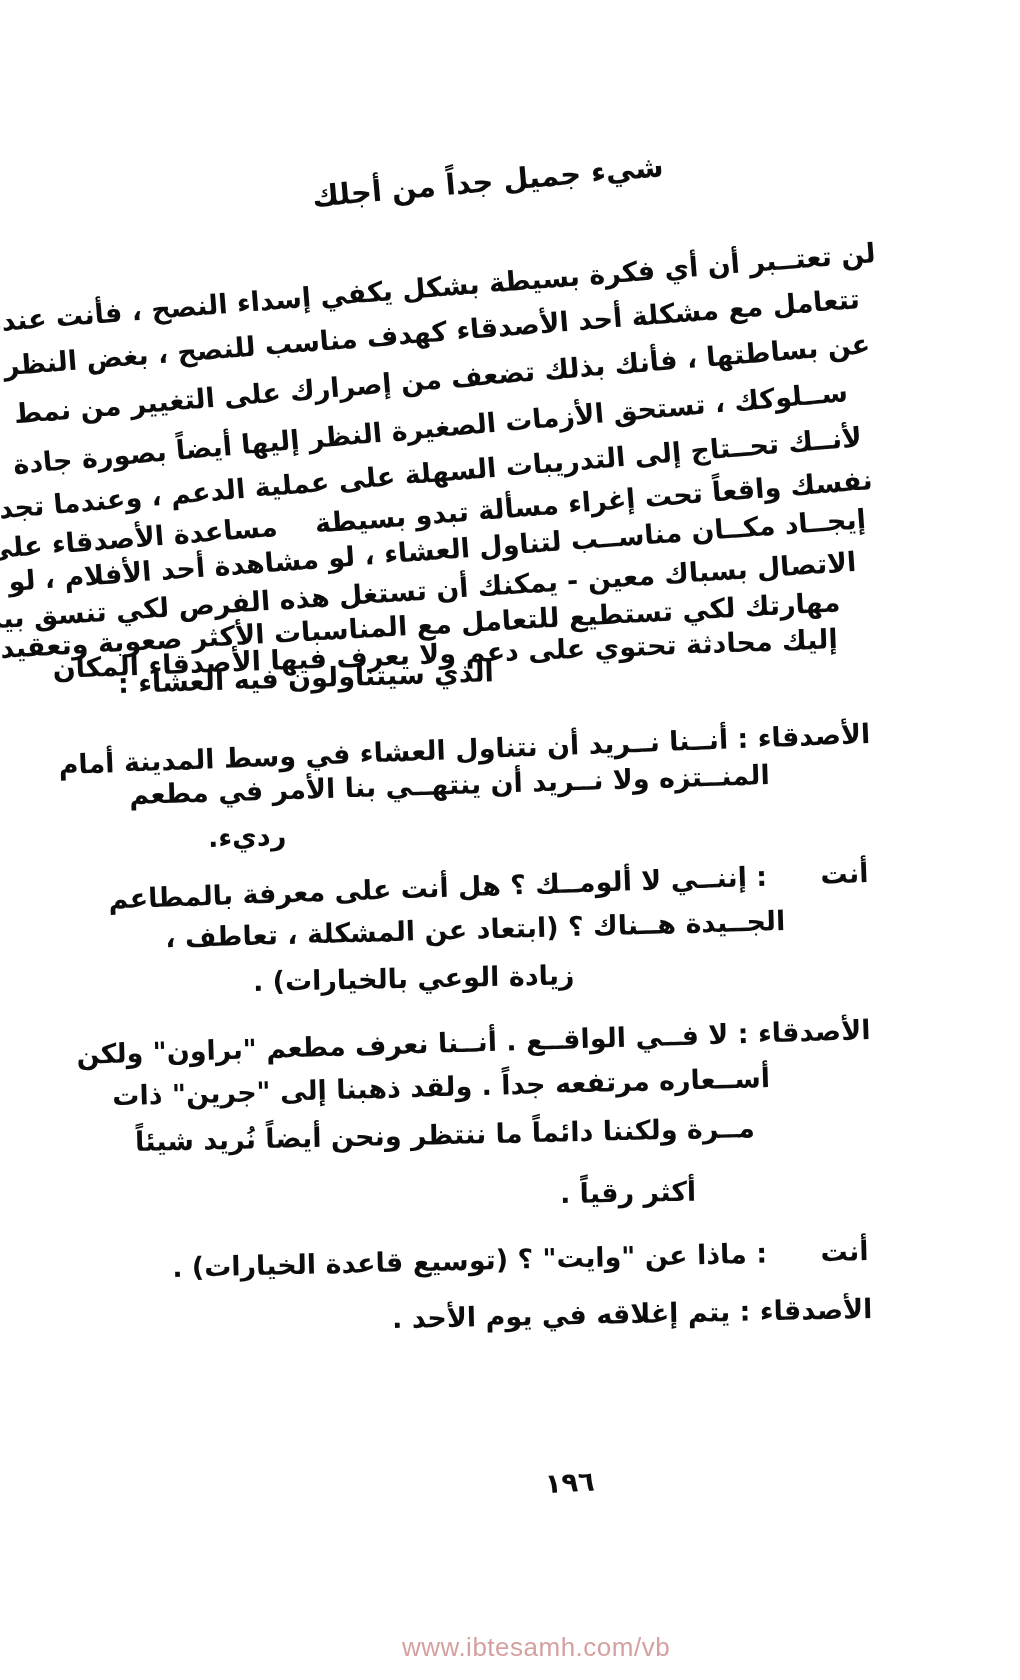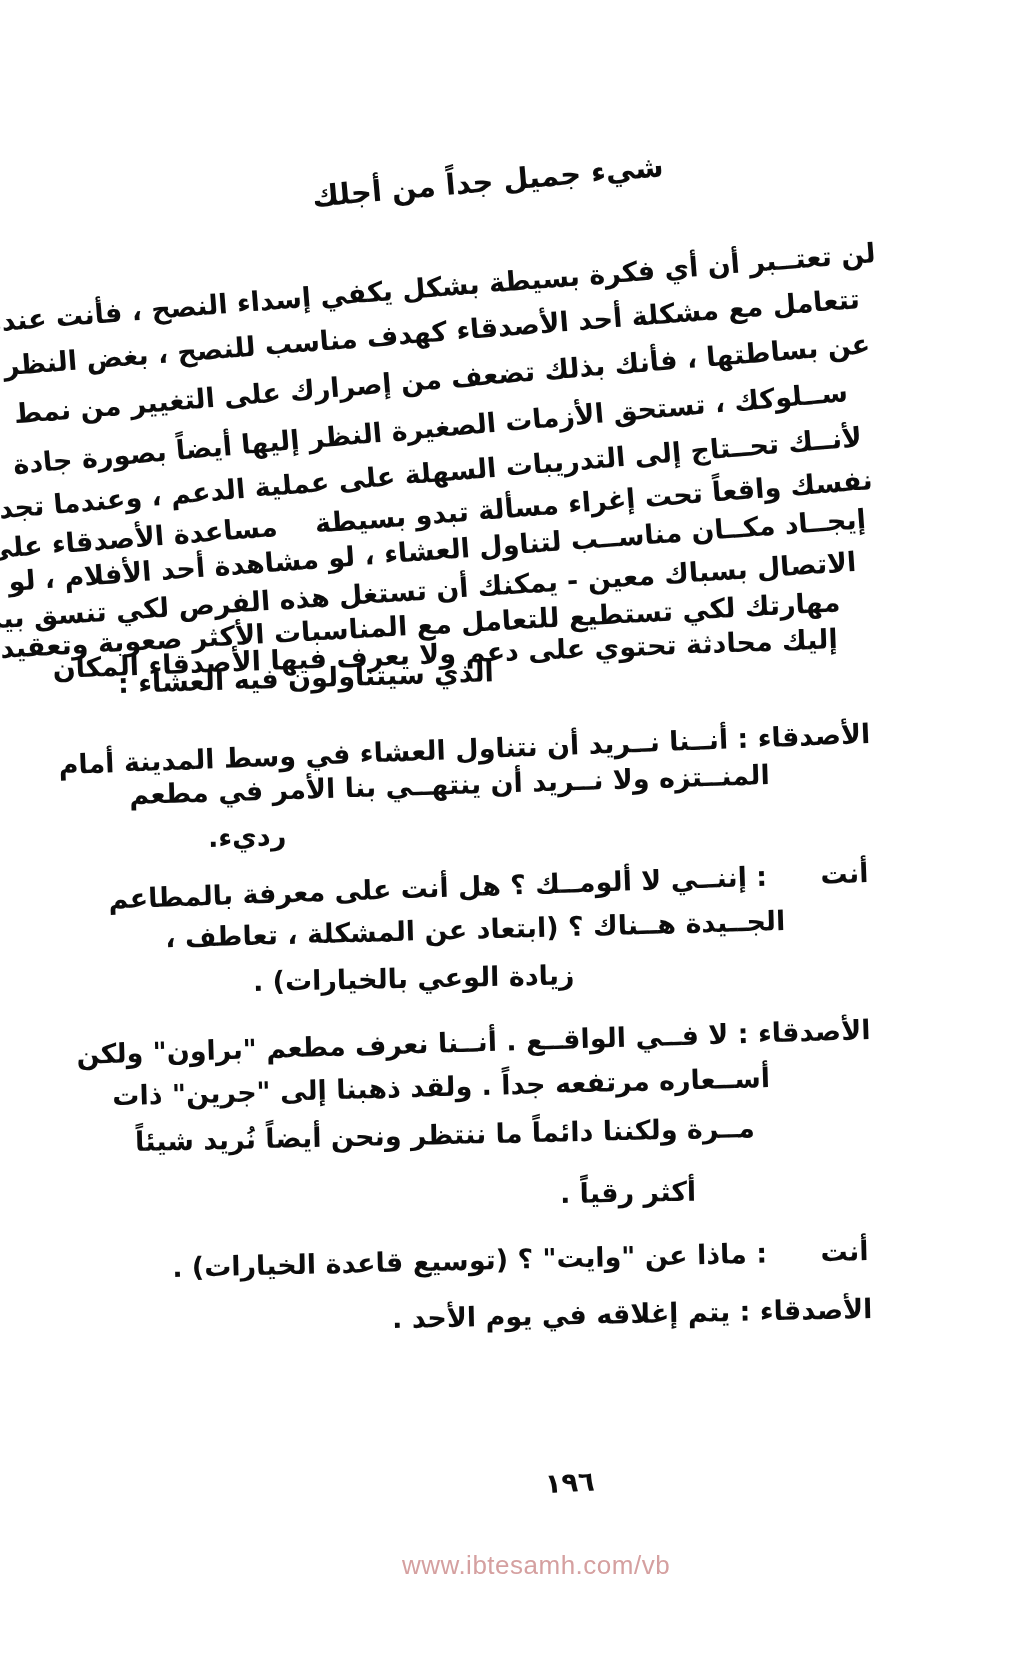--- a/index.html
+++ b/index.html
@@ -85,15 +85,15 @@
     <span class="spk gap">أنت</span>
     <span>: ماذا عن "وايت" ؟ (توسيع قاعدة الخيارات) .</span>
   </div>
   <div class="ln" style="right:148px;top:1291px;transform:rotate(-1.2deg);">
     <span class="spk">الأصدقاء :</span>
     <span>يتم إغلاقه في يوم الأحد .</span>
   </div>
 
   <div class="pageno" style="left:545px;top:1468px;transform:rotate(-3deg);">١٩٦</div>
 
-  <div class="watermark" style="left:402px;top:1550px;">www.ibtesamh.com/vb</div>
+  <div class="watermark" style="left:402px;top:1632px;">www.ibtesamh.com/vb</div>
 
 </div>
 
 </body></html>

